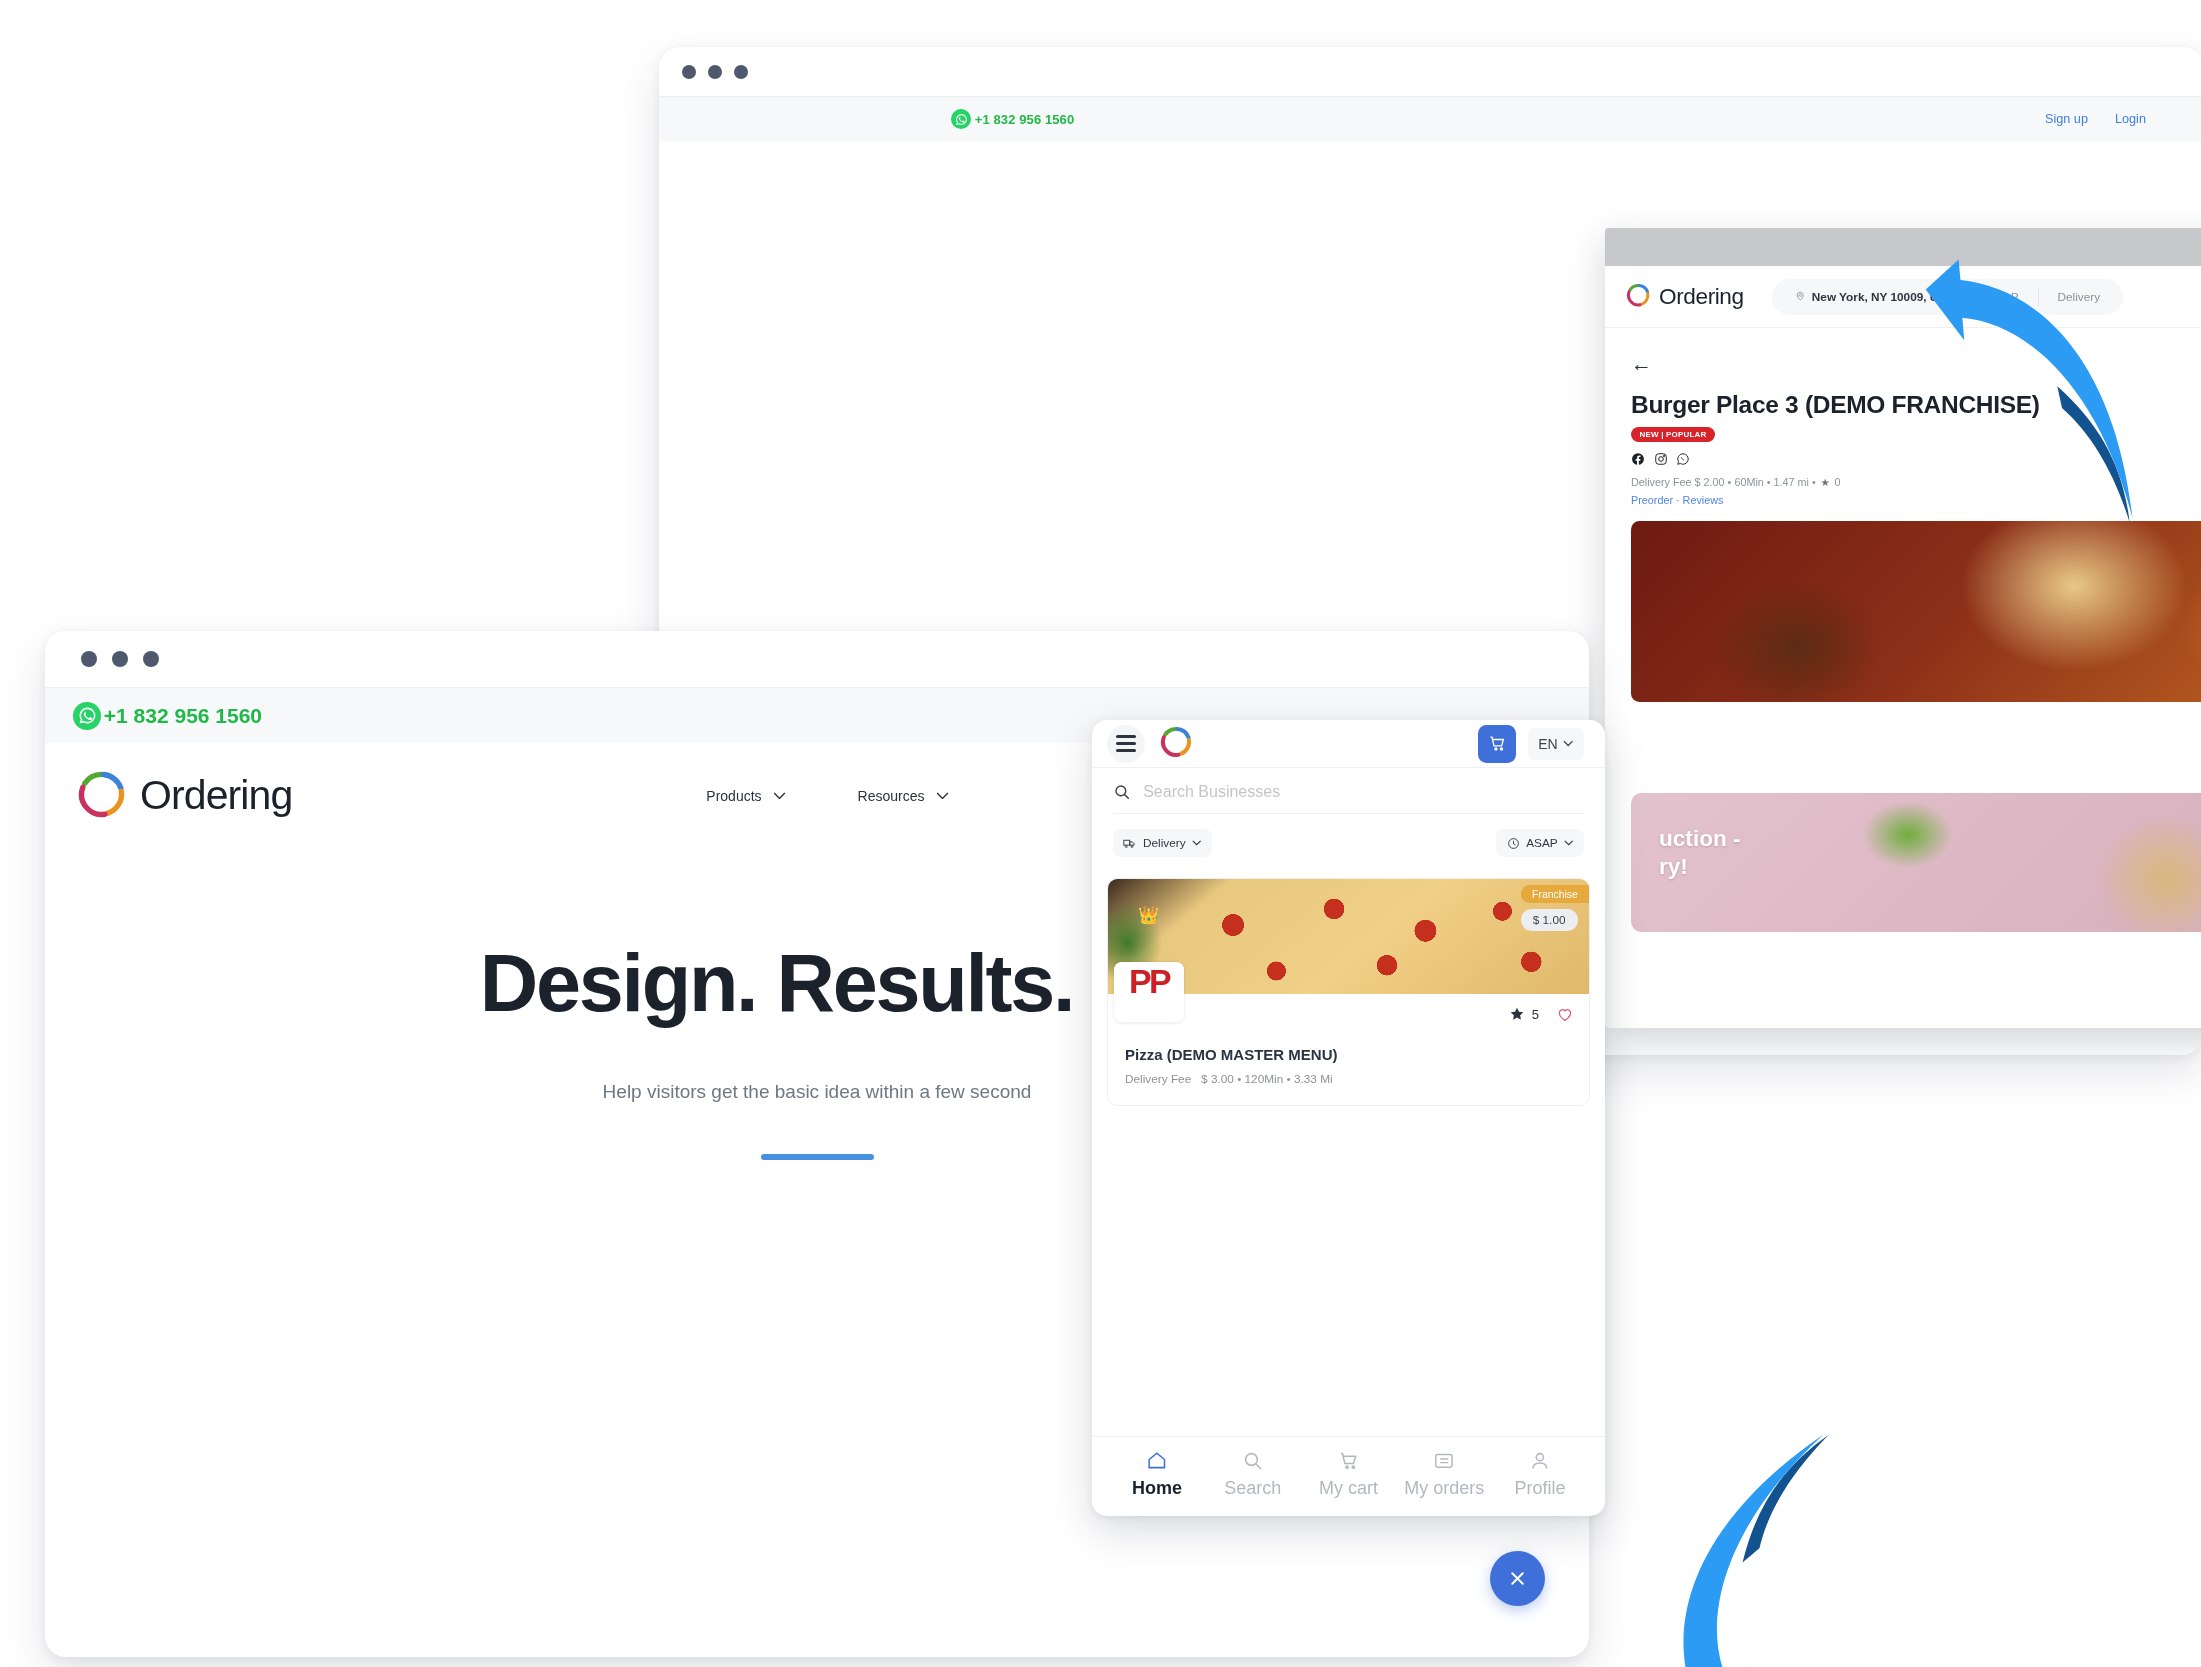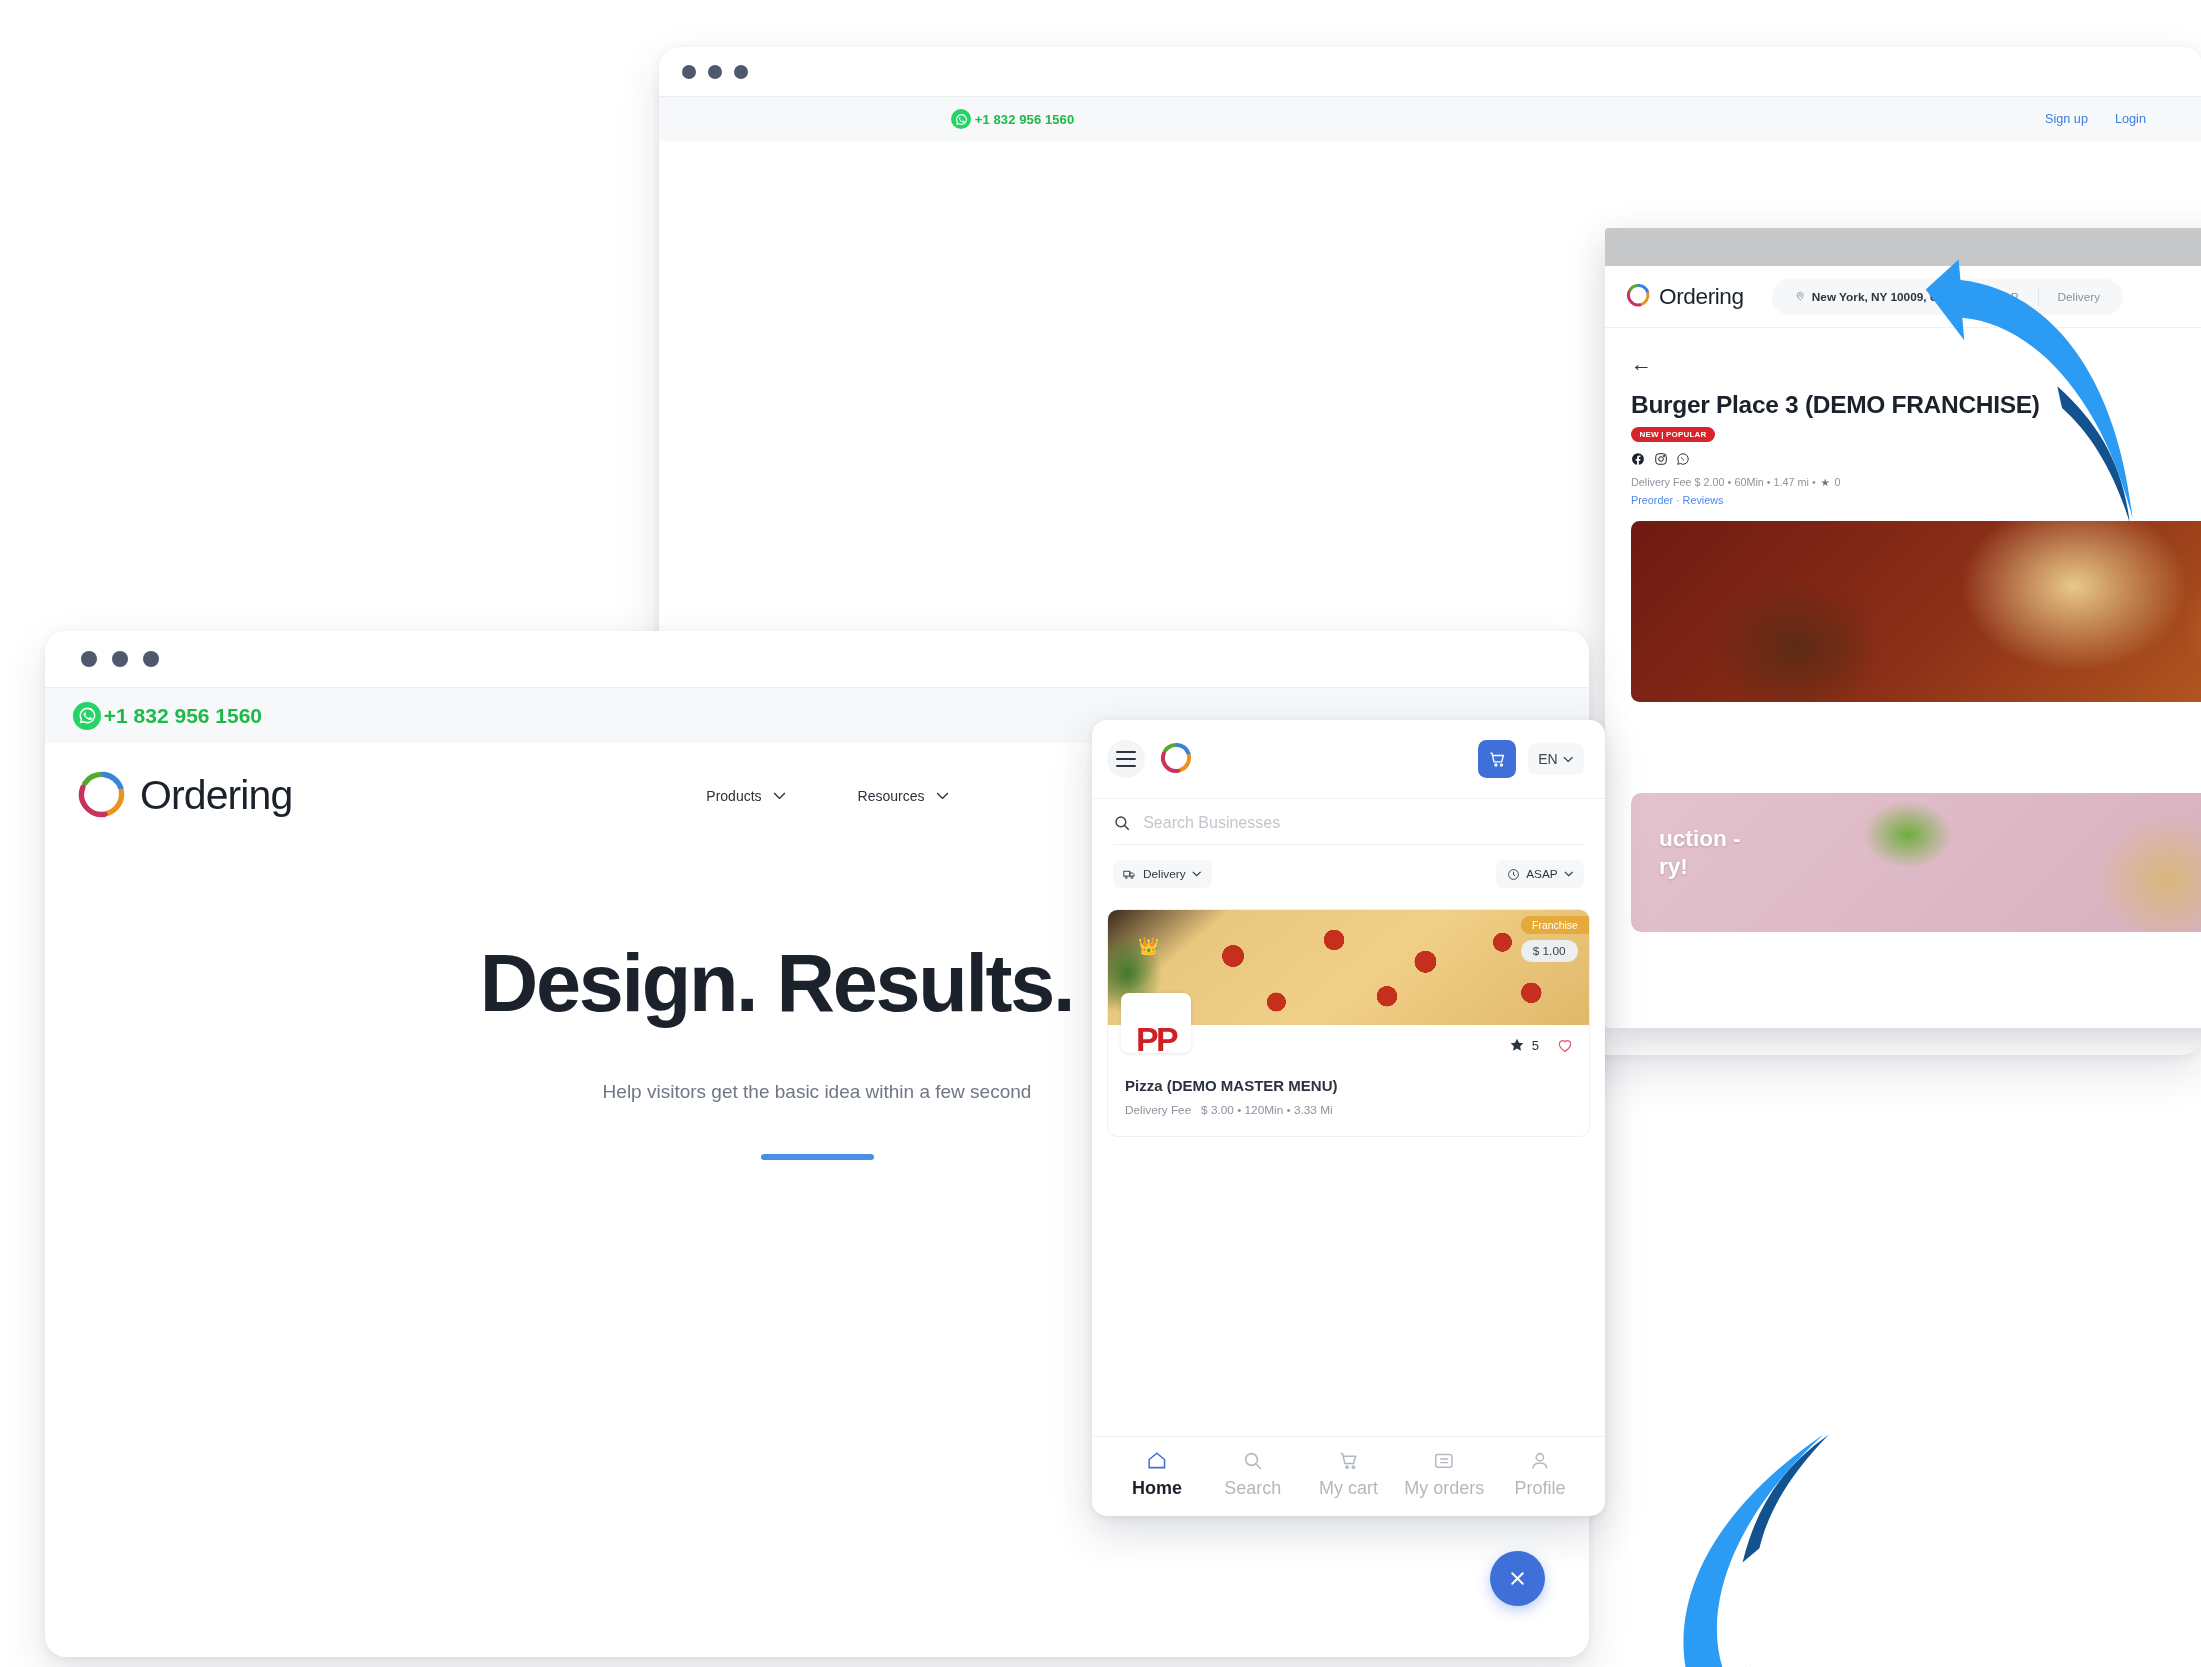--- a/index.html
+++ b/index.html
@@ -133,21 +133,21 @@
   .lp-rule { width: 113px; height: 5.6px; border-radius: 3.8px; background: #4a90e2; margin: 45px auto 0; }
 
   
   #mobile-panel {
     position: absolute; left: 1092px; top: 720px; width: 513px; height: 796px;
     background: #fff; border-radius: 15px;
     box-shadow: 0 15px 41px rgba(30,40,60,.17), 0 1.9px 7.5px rgba(30,40,60,.08);
     overflow: hidden; display: flex; flex-direction: column;
   }
   .mp-header {
-    height: 79px; display: flex; align-items: center; padding: 0 21px; gap: 15px;
+    height: 48px; display: flex; align-items: center; padding: 0 21px; gap: 15px;
     border-bottom: 0.9px solid #eef0f2;
   }
   .mp-burger { width: 38px; height: 38px; border-radius: 50%; background: #f4f5f6;
     display:flex; flex-direction: column; align-items:center; justify-content:center; gap: 4.7px; margin-left: -5.6px; }
   .mp-burger i { display: block; width: 20px; height: 2.3px; background: #2c3440; border-radius: 1.9px; }
   .mp-right { margin-left: auto; display: flex; align-items: center; gap: 11.3px; }
   .mp-cart { width: 38px; height: 38px; border-radius: 8.5px; background: #3f6fd8;
     display:flex; align-items:center; justify-content:center; }
   .mp-cart svg { width: 19px; height: 19px; stroke: #fff; fill: none; stroke-width: 1.7; }
   .mp-lang { background: #f6f7f8; border-radius: 7.5px; height: 32px; padding: 0 10.4px;
@@ -185,22 +185,22 @@
   .tag-franchise {
     position: absolute; right: 0; top: 5.6px; background: #e5a93c; color: #fff;
     font-size: 10.4px; padding: 3.8px 11.3px; border-radius: 8.5px 0 0 8.5px;
   }
   .tag-price {
     position: absolute; right: 11.3px; top: 30px; background: #eceef1; color: #3c434e;
     font-size: 11.8px; padding: 3.8px 12.2px; border-radius: 10.4px;
   }
   .crown { position: absolute; left: 30px; top: 26px; font-size: 17px; }
   .biz-logo {
-    position: absolute; left: 13px; bottom: -28px; width: 70px; height: 60px;
-    background: #fff; border-radius: 7.5px; display: flex; align-items: flex-end; justify-content: center;
+    position: absolute; left: 6px; bottom: -28px; width: 70px; height: 60px;
+    background: #fff; border-radius: 7.5px; display: flex; align-items: flex-start; justify-content: center;
     box-shadow: 0 0.9px 3.8px rgba(0,0,0,.10); overflow: hidden;
   }
   .pp { font-size: 34px; font-weight: 800; color: #cd2026; letter-spacing: -2.8px; line-height: .8; margin-top: 5.6px; }
   .biz-meta-row { display: flex; align-items: center; justify-content: flex-end; gap: 17px; padding: 11.3px 15px 0; }
   .rate { display: flex; align-items: center; gap: 6.6px; font-size: 13px; color: #2b3240; }
   .biz-info { padding: 22.6px 17px 19px; }
   .biz-name { font-size: 15px; color: #2b3240; font-weight: 600; }
   .biz-fee { font-size: 11.8px; color: #8b929c; margin-top: 9.4px; }
 
   .mp-bottomnav {

